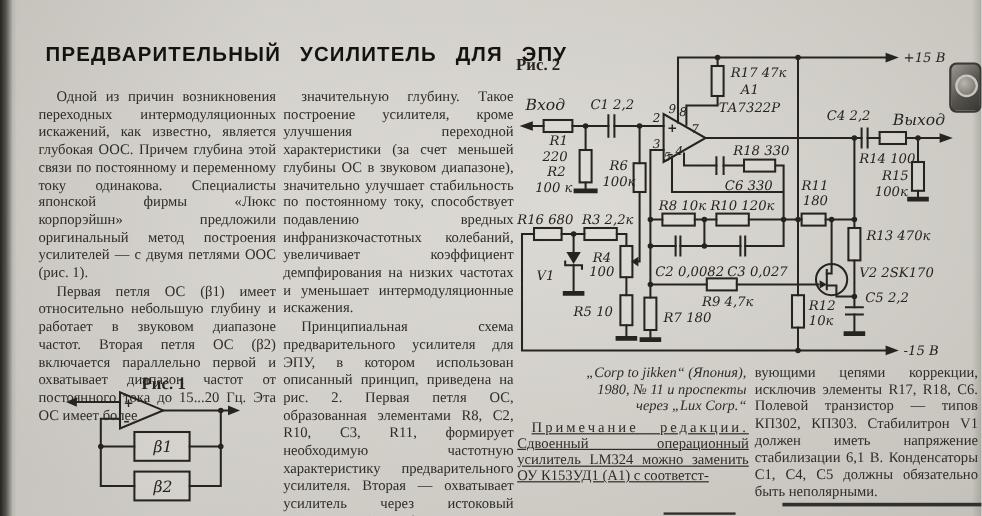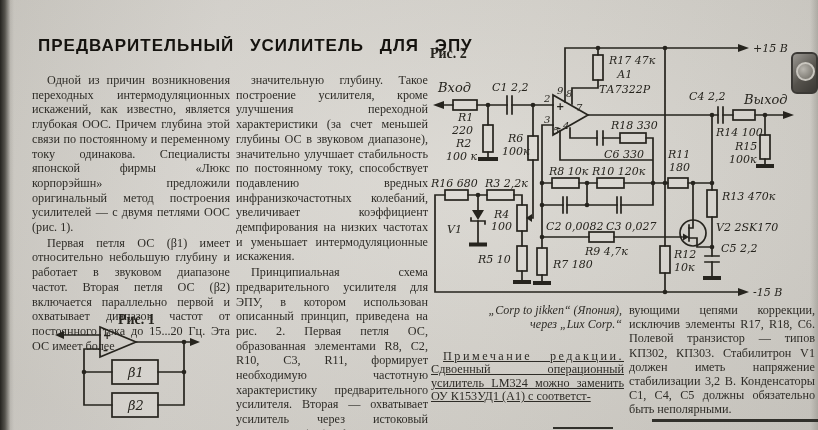--- a/index.html
+++ b/index.html
@@ -93,31 +93,32 @@
     <p>Первая петля ОС (β1) имеет относительно небольшую глубину и работает в звуковом диапазоне частот. Вторая петля ОС (β2) включается параллельно первой и охватывает диапазон частот от постоянного тока до 15...20 Гц. Эта ОС имеет более</p>
   </div>
 
   <div class="col" style="left:236px;top:73px;width:192px;">
     <p>значительную глубину. Такое построение усилителя, кроме улучшения переходной характеристики (за счет меньшей глубины ОС в звуковом диапазоне), значительно улучшает стабильность по постоянному току, способствует подавлению вредных инфранизкочастотных колебаний, увеличивает коэффициент демпфирования на низких частотах и уменьшает интермодуляционные искажения.</p>
     <p>Принципиальная схема предварительного усилителя для ЭПУ, в котором использован описанный принцип, приведена на рис. 2. Первая петля ОС, образованная элементами R8, C2, R10, C3, R11, формирует необходимую частотную характеристику предварительного усилителя. Вторая — охватывает усилитель через истоковый повторитель (V2) с фильтром НЧ на входе (R13, C5). Напряжение смещения на входе усилителя устанавливают подстроечным резистором R4.</p>
   </div>
 
   <div class="cite">
     <div>„Corp to jikken“ (Япония),</div>
+    <div>1980, № 11 и проспекты</div>
     <div>через „Lux Corp.“</div>
   </div>
 
   <div class="noteA">
     <p style="margin:0;text-indent:12px;">
       <span class="spaced">Примечание редакции.</span><span> Сдвоенный операционный усилитель LM324 можно заменить ОУ К153УД1 (А1) с соответст-</span>
     </p>
   </div>
 
   <div class="noteB">
-    <p style="margin:0;">вующими цепями коррекции, исключив элементы R17, R18, С6. Полевой транзистор — типов КП302, КП303. Стабилитрон V1 должен иметь напряжение стабилизации 3,2 В. Конденсаторы С1, С4, С5 должны обязательно быть неполярными.</p>
+    <p style="margin:0;">вующими цепями коррекции, исключив элементы R17, R18, С6. Полевой транзистор — типов КП302, КП303. Стабилитрон V1 должен иметь напряжение стабилизации 6,1 В. Конденсаторы С1, С4, С5 должны обязательно быть неполярными.</p>
   </div>
   <div class="rule-b"></div>
   <div class="fig-cut"></div>
 
   <div class="logo">
     <div class="globe"></div>
   </div>
 
   <svg class="schem" width="818" height="430" viewBox="0 0 818 430">
 

